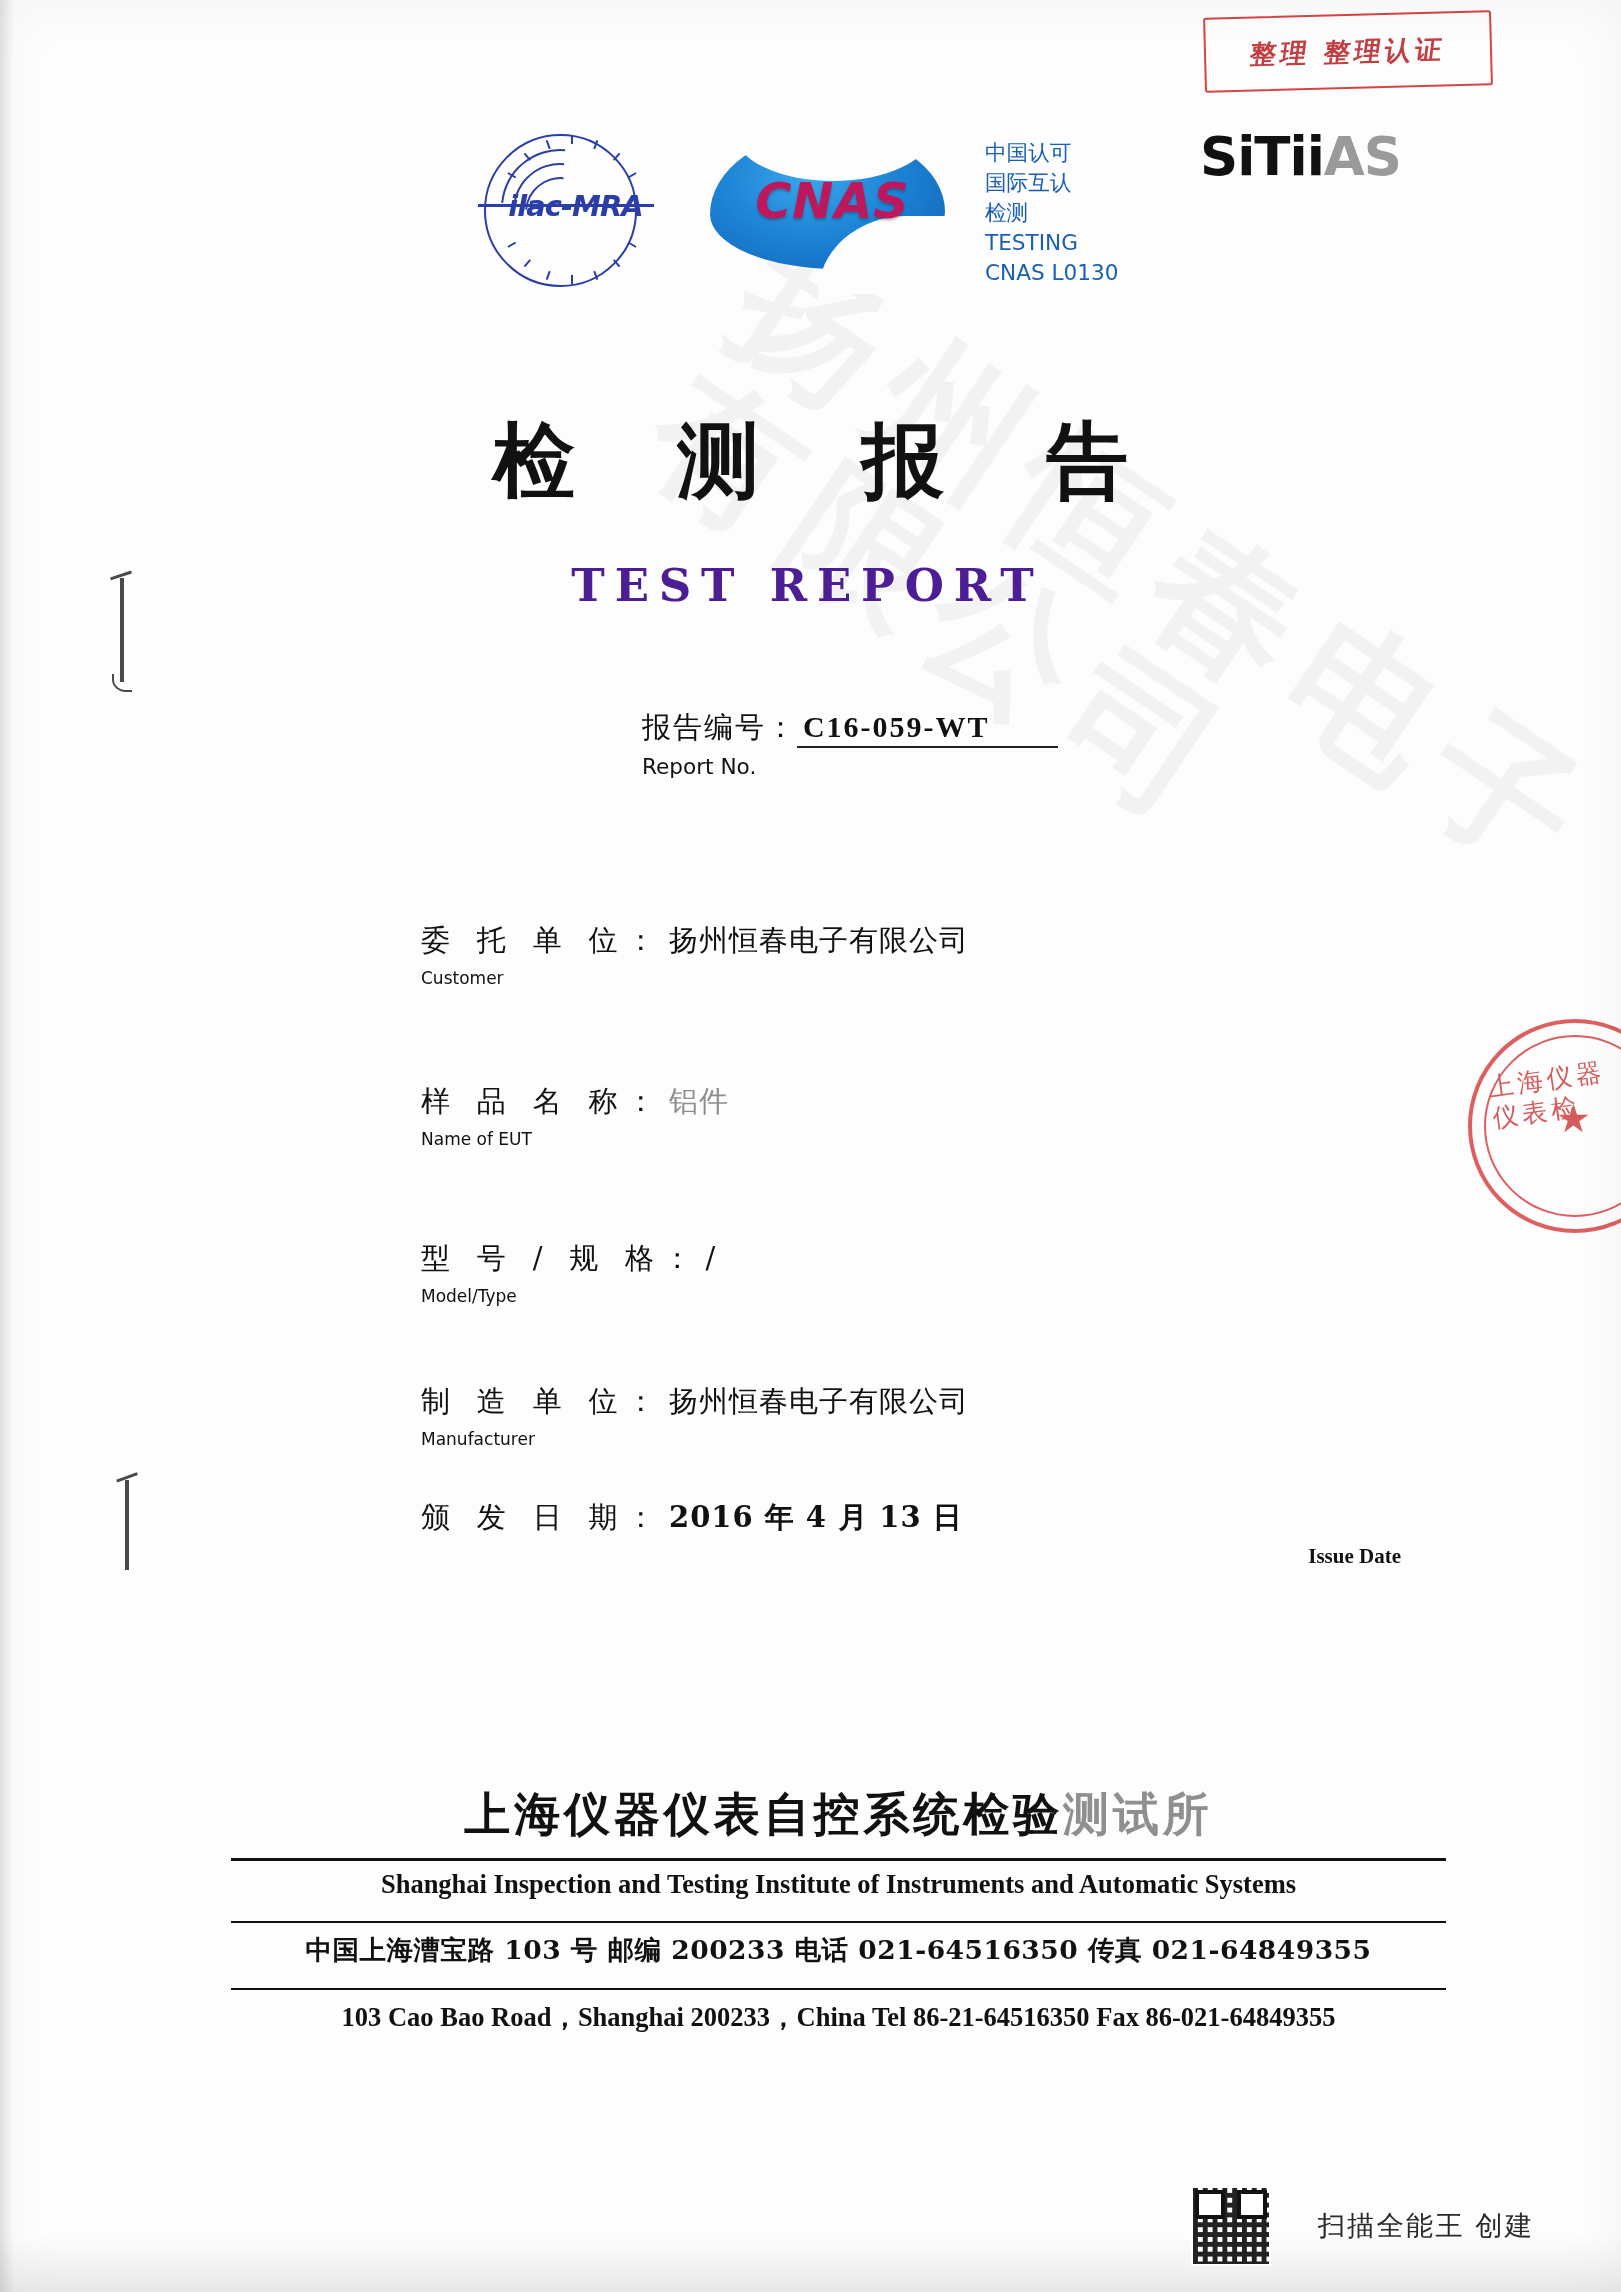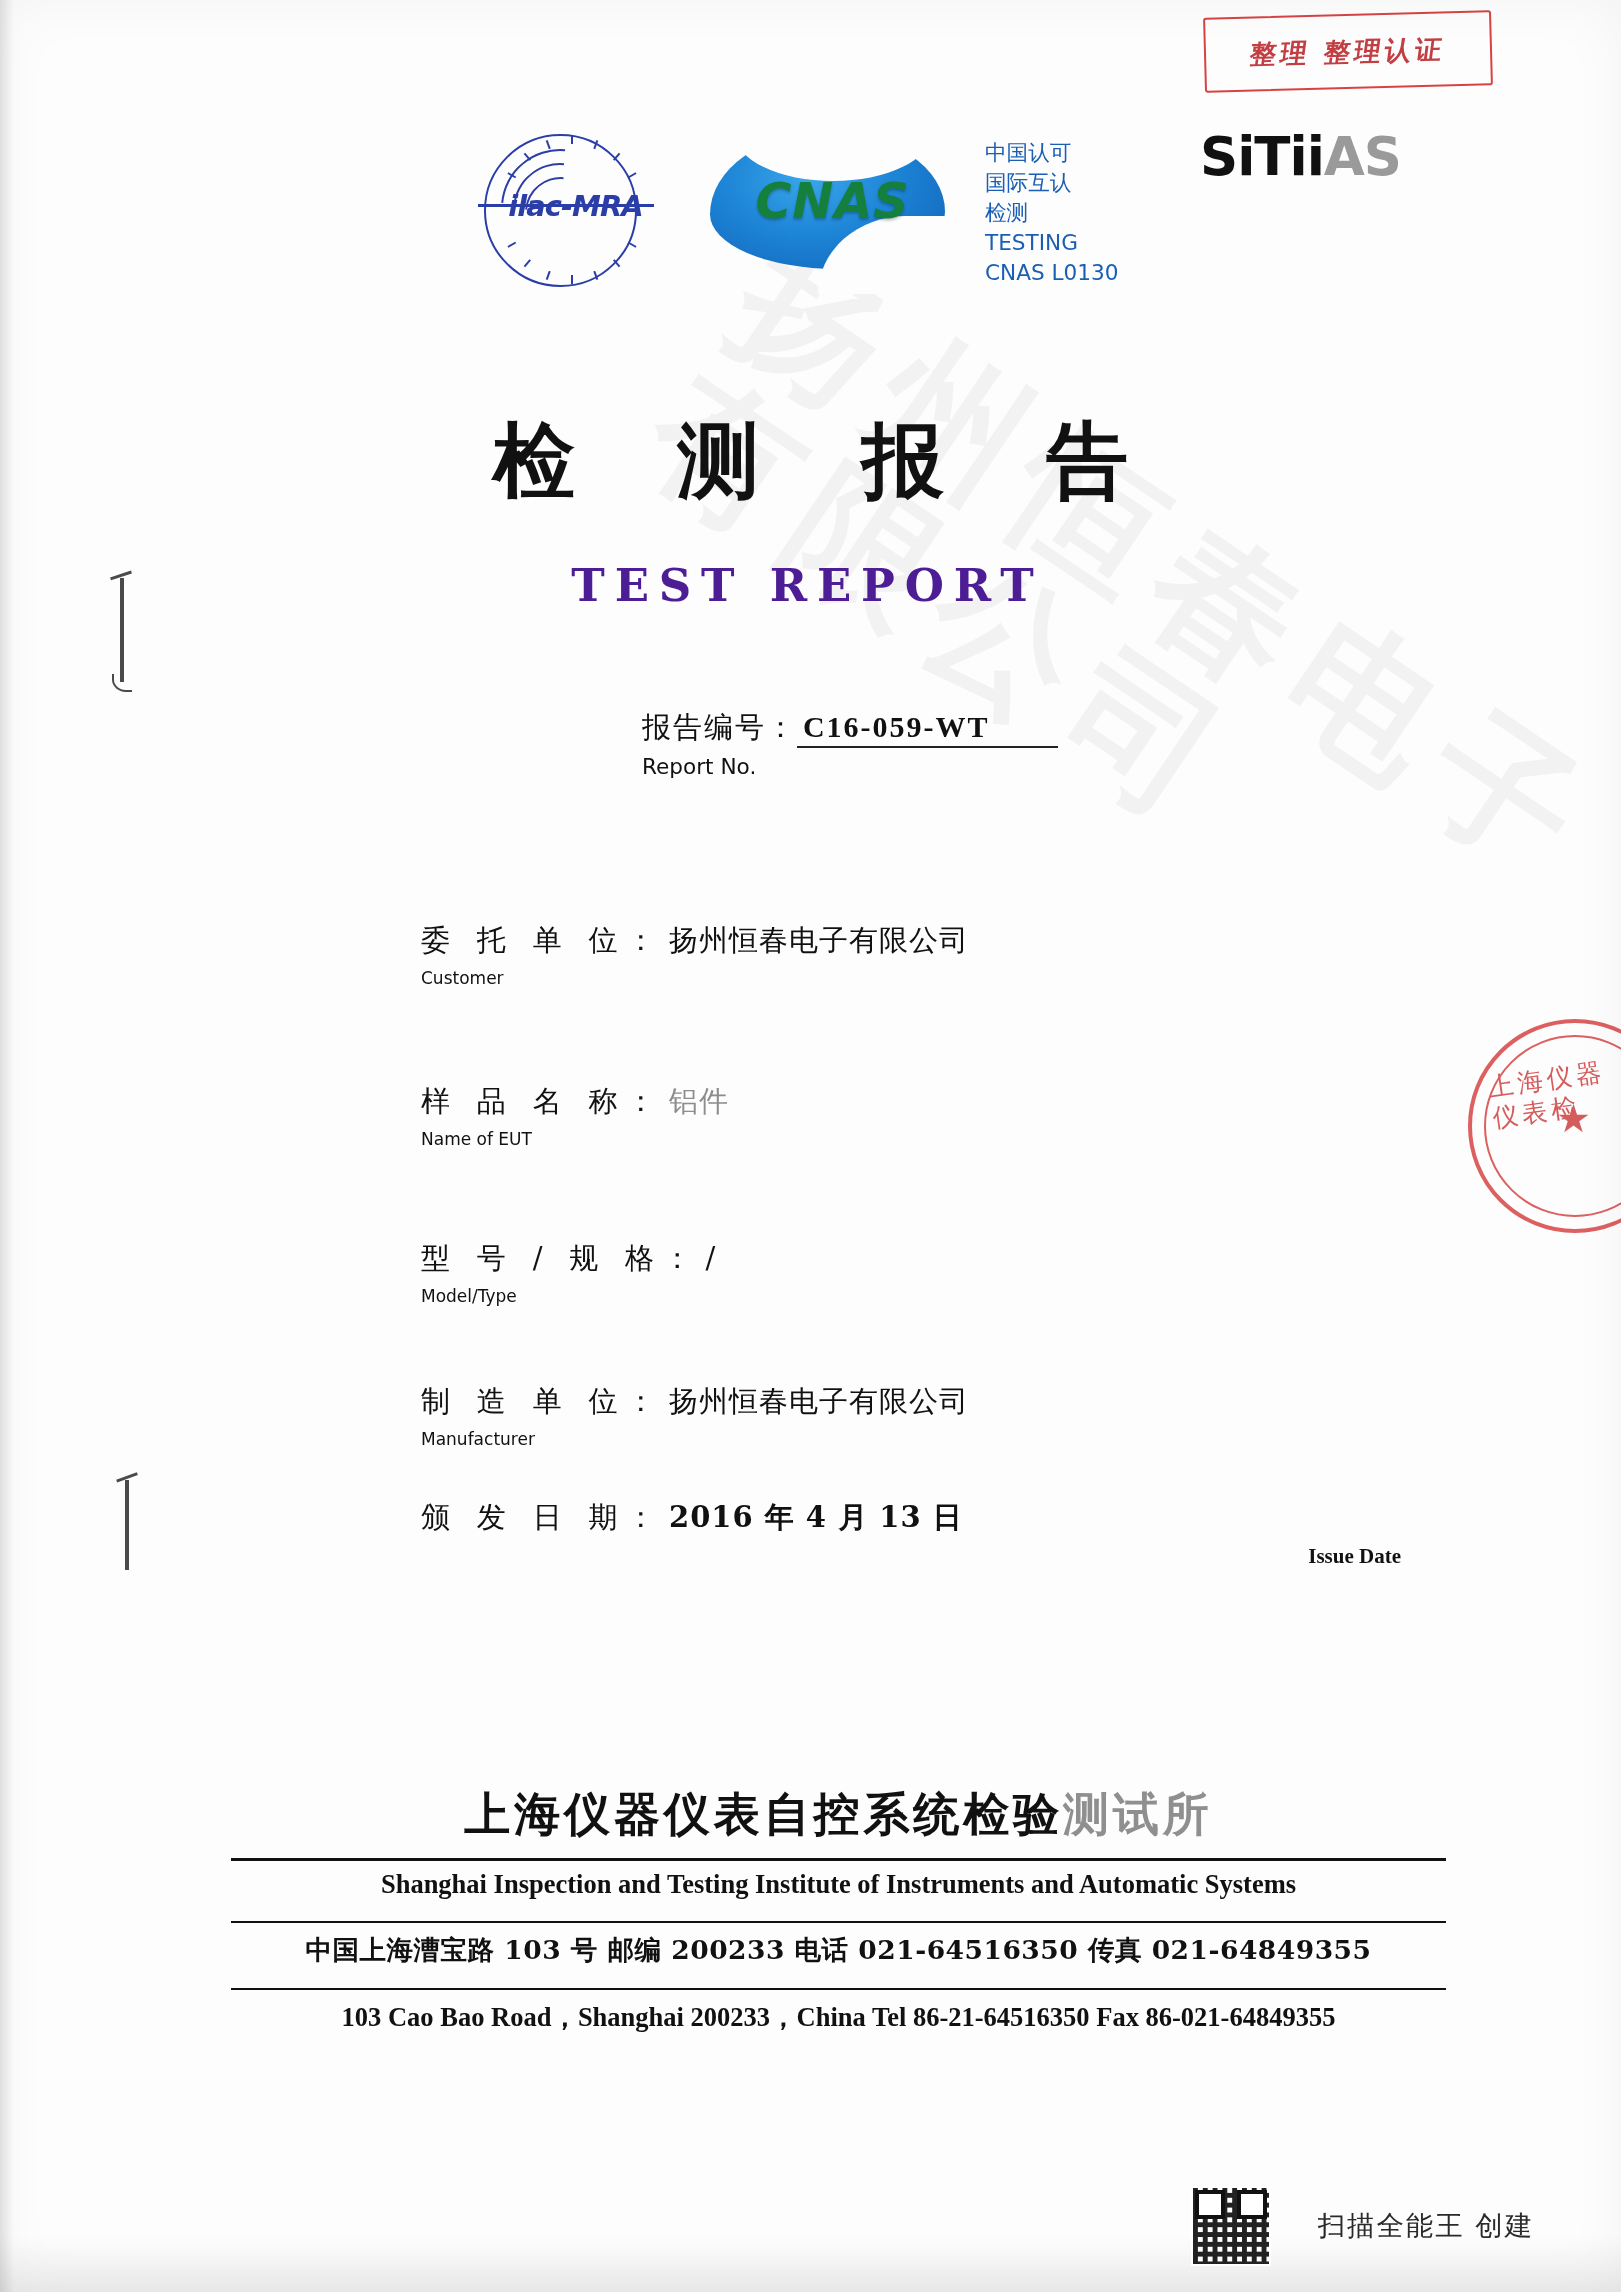--- a/index.html
+++ b/index.html
@@ -154,21 +154,21 @@
   }
   .cnas .txt {
     position: absolute;
     left: 0; top: 51px;
     width: 265px;
     text-align: center;
     font-family: "DejaVu Sans", sans-serif;
     font-weight: bold;
     font-style: italic;
     font-size: 49px;
-    color: #15803d;
+    color: #be185d;
     letter-spacing: 1px;
     text-shadow: 0 2px 2.9px rgba(0,0,0,0.25);
   }
 
   .cnas-text {
     position: absolute;
     left: 515px;
     top: 21.6px;
     font-family: "DejaVu Sans", sans-serif;
     color: #1a5fb4;

